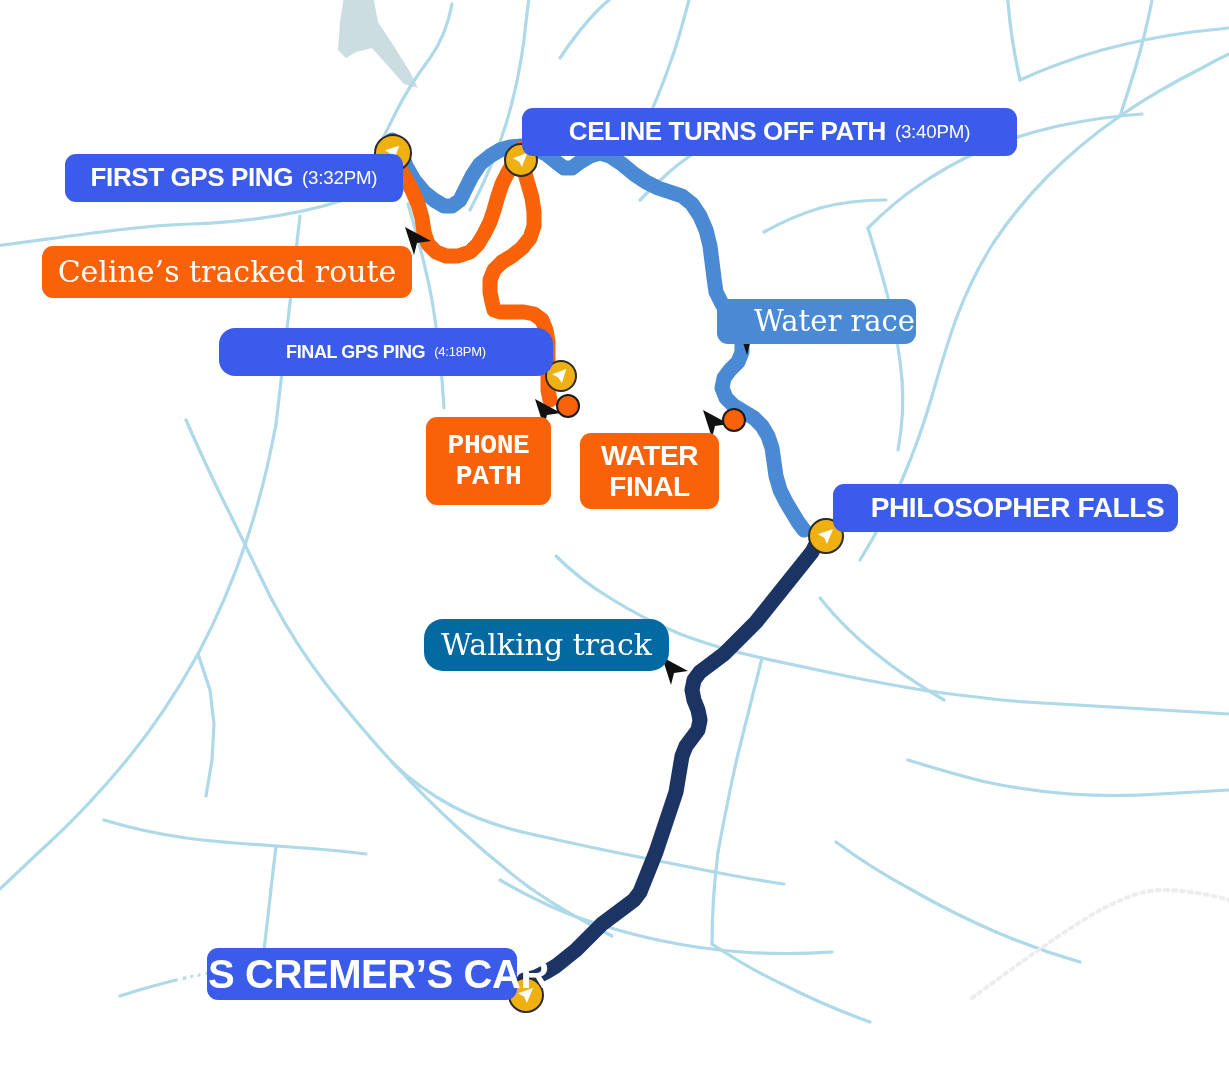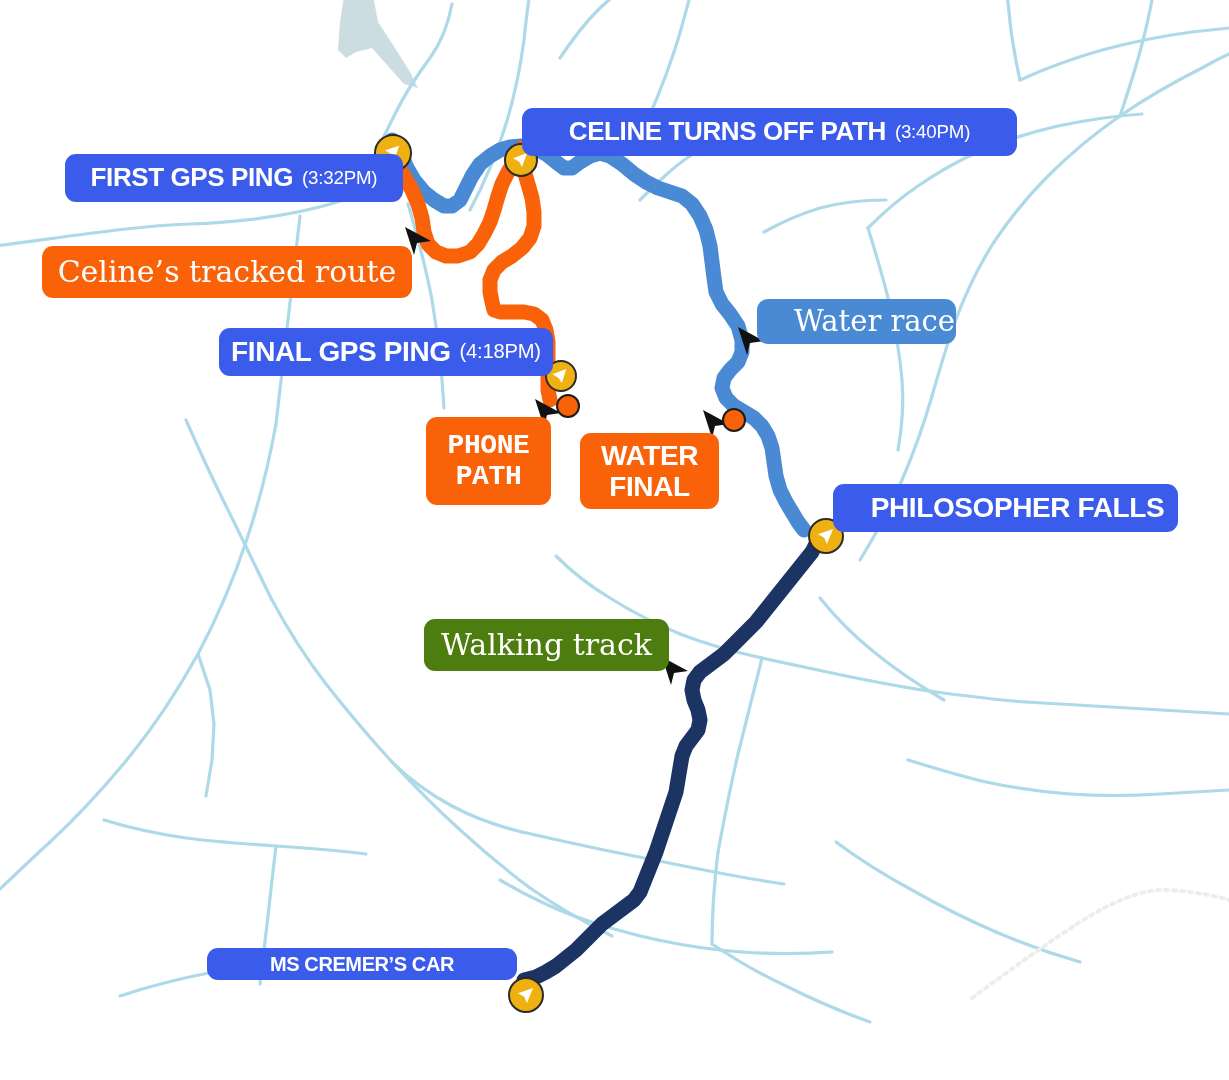--- a/index.html
+++ b/index.html
@@ -44,21 +44,21 @@
   }
   .chip .sub {
     font-size: 0.72em;
     font-weight: normal;
     margin-left: 9px;
     letter-spacing: -0.2px;
   }
   .chip-royal   { background: #3b5beb; border-radius: 11px; }
   .chip-orange  { background: #f96209; border-radius: 11px; }
   .chip-midblue { background: #4a8ad4; border-radius: 11px; }
-  .chip-navy    { background: #4d7c0f; border-radius: 11px; }
+  .chip-navy    { background: #0369a1; border-radius: 19px; }
 
   .chip-stack {
     flex-direction: column;
     align-items: center;
     justify-content: center;
     line-height: 1.12;
   }
 
   
   .marker {
@@ -248,26 +248,26 @@
 
   <div class="chip chip-bold chip-royal" style="left:522px; top:108px; width:495px; height:48px; font-size:26px;">
     <span>CELINE TURNS OFF PATH</span>
     <span class="sub">(3:40PM)</span>
   </div>
 
   <div class="chip chip-serif chip-orange" style="left:42px; top:246px; width:370px; height:52px; font-size:30px;">
     <span>Celine’s tracked route</span>
   </div>
 
-  <div class="chip chip-bold chip-royal" style="left:219px; top:328px; width:334px; height:48px; font-size:28px;">
+  <div class="chip chip-bold chip-royal" style="left:219px; top:328px; width:334px; height:48px; font-size:18px;border-radius:16px;">
     <span>FINAL GPS PING</span>
     <span class="sub">(4:18PM)</span>
   </div>
 
-  <div class="chip chip-serif chip-midblue" style="left:757px; top:299px; width:199px; height:45px; font-size:29px;padding-left:36px;">
+  <div class="chip chip-serif chip-midblue" style="left:717px; top:299px; width:199px; height:45px; font-size:29px;padding-left:36px;">
     <span>Water race</span>
   </div>
 
   <div class="chip chip-bold chip-orange chip-stack" style="left:426px; top:417px; width:125px; height:88px; font-size:28px;font-family:Liberation Mono, monospace;">
     <span>PHONE</span>
     <span>PATH</span>
   </div>
 
   <div class="chip chip-bold chip-orange chip-stack" style="left:580px; top:433px; width:139px; height:76px; font-size:28px;">
     <span>WATER</span>
@@ -275,17 +275,17 @@
   </div>
 
   <div class="chip chip-bold chip-royal" style="left:833px; top:484px; width:345px; height:48px; font-size:28px;padding-left:24px;">
     <span>PHILOSOPHER FALLS</span>
   </div>
 
   <div class="chip chip-serif chip-navy" style="left:424px; top:619px; width:245px; height:52px; font-size:30px;">
     <span>Walking track</span>
   </div>
 
-  <div class="chip chip-bold chip-royal" style="left:207px; top:948px; width:310px; height:32px; font-size:20px;text-align:right;">
+  <div class="chip chip-bold chip-royal" style="left:207px; top:948px; width:310px; height:52px; font-size:40px;text-align:right;">
     <span>MS CREMER’S CAR</span>
   </div>
 
 </div>
 
 </body></html>

